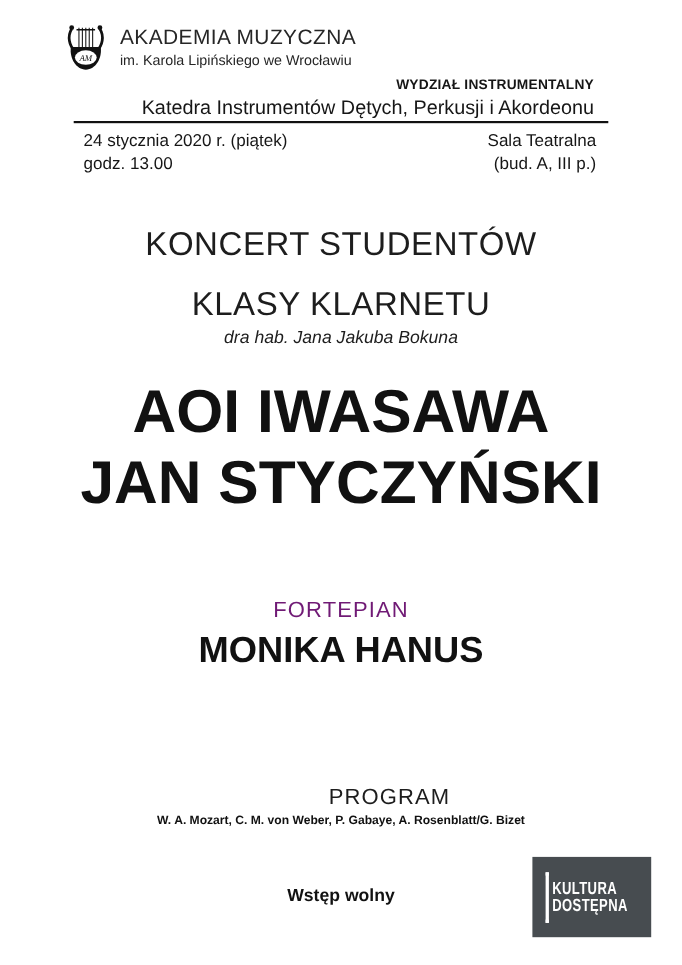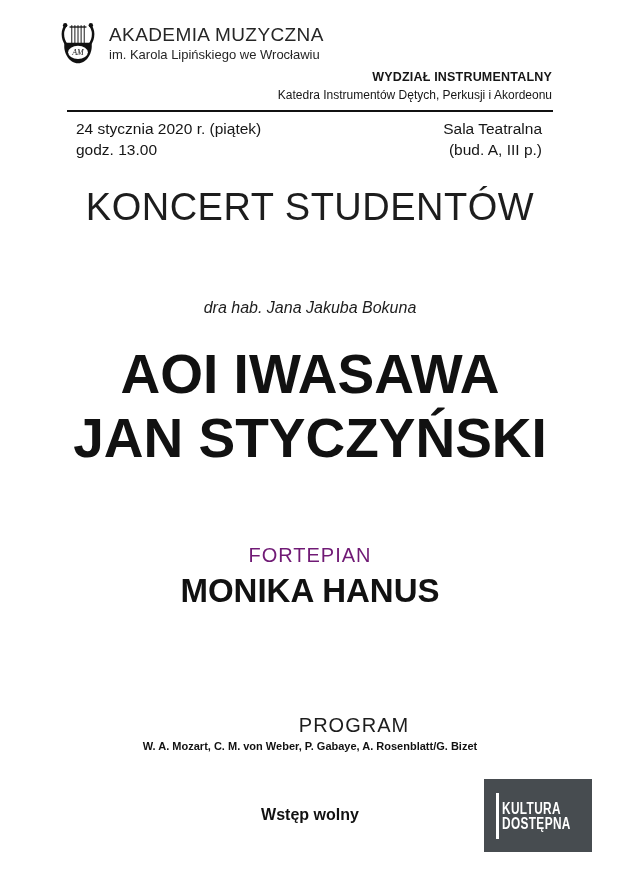--- a/index.html
+++ b/index.html
@@ -30,31 +30,31 @@
     color: #262626;
   }
   .academy-subtitle {
     font-size: 13px;
     color: #262626;
     margin-top: 2px;
   }
   .faculty-block {
     position: absolute;
     top: 70px;
-    right: 68px;
+    right: 80px;
     text-align: right;
     color: #161616;
   }
   .faculty-name {
     font-size: 12.5px;
     font-weight: bold;
     letter-spacing: 0.2px;
   }
   .department-name {
-    font-size: 12px;
+    font-size: 18px;
     margin-top: 4px;
   }
   .header-rule {
     position: absolute;
     left: 67px;
     top: 110px;
     width: 486px;
     border-top: 2px solid #111;
   }
 
@@ -69,22 +69,22 @@
     font-size: 15.5px;
     line-height: 21px;
     color: #161616;
   }
   .event-right { text-align: right; }
 
   
   .center { position: absolute; left: 0; width: 620px; text-align: center; }
 
   .title-block {
-    top: 180px;
-    font-size: 38px;
+    top: 196px;
+    font-size: 30px;
     line-height: 54px;
     font-weight: 400;
     letter-spacing: 0.5px;
     color: #1d1d1d;
   }
   .teacher {
     top: 299px;
     font-size: 16px;
     font-style: italic;
     color: #1d1d1d;
@@ -205,20 +205,21 @@
       <div>godz. 13.00</div>
     </div>
     <div class="event-right">
       <div>Sala Teatralna</div>
       <div>(bud. A, III p.)</div>
     </div>
   </div>
 
   <div class="center title-block">
     <div>KONCERT STUDENTÓW</div>
+    <div>KLASY KLARNETU</div>
   </div>
 
   <div class="center teacher">dra hab. Jana Jakuba Bokuna</div>
 
   <div class="center performers">
     <div>AOI IWASAWA</div>
     <div>JAN STYCZYŃSKI</div>
   </div>
 
   <div class="center role">FORTEPIAN</div>

